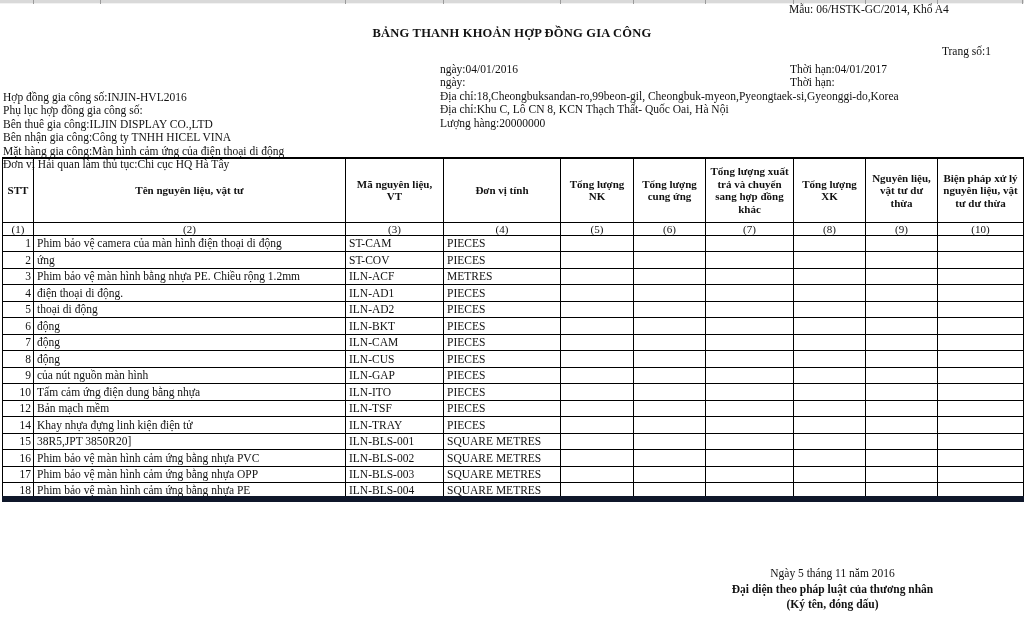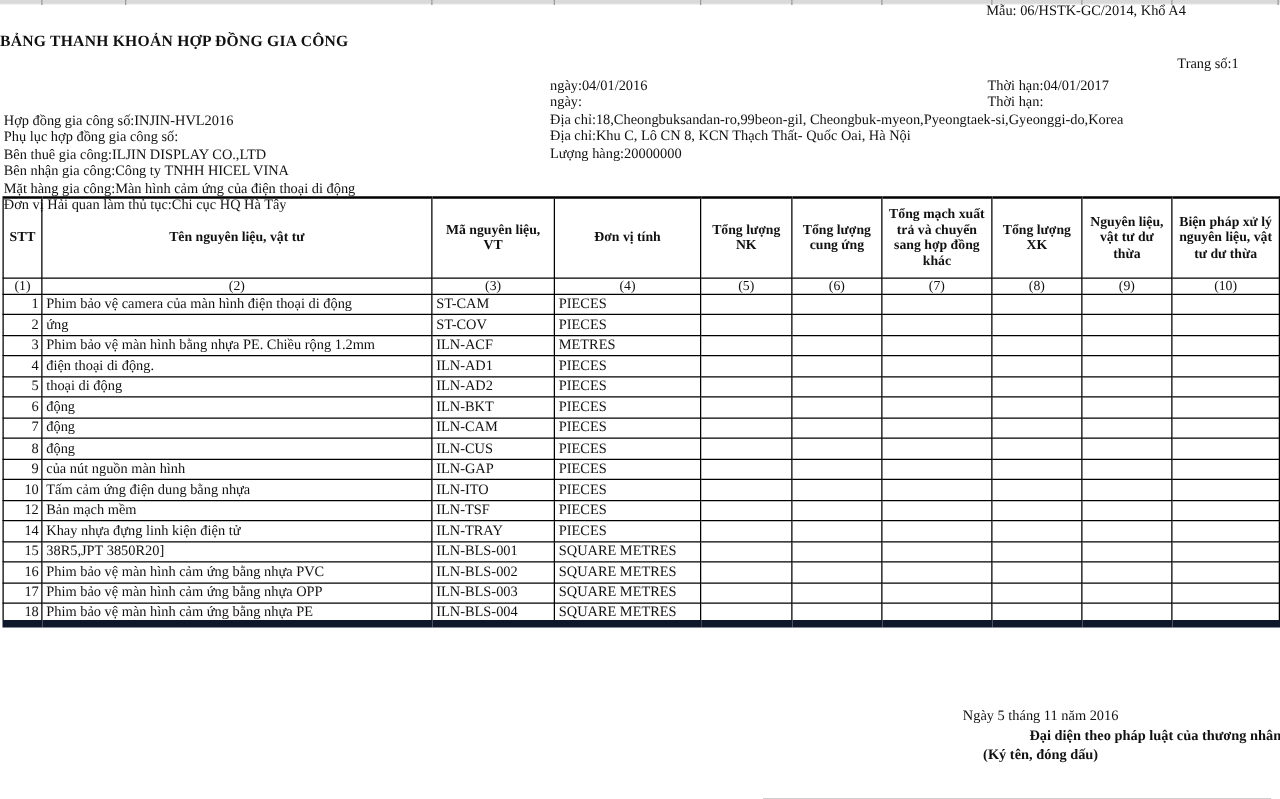--- a/index.html
+++ b/index.html
@@ -8,21 +8,21 @@
     position:relative; width:1024px; height:639px; background:#ffffff;
     font-family:"Liberation Serif","DejaVu Serif",serif; color:#111;
     overflow:hidden; margin:0 auto;
   }
   
   .top-strip { position:absolute; top:0; left:0; width:1024px; height:4px;
     background:#d9d9d9; border-bottom:1px solid #f2f2f2; }
   .top-strip .tick { position:absolute; top:0; width:1px; height:4px; background:#9a9a9a; }
 
   .form-code { position:absolute; top:3px; left:789px; font-size:11.5px; white-space:nowrap; }
-  .doc-title { position:absolute; top:26px; left:0; width:100%; 
+  .doc-title { position:absolute; top:26px; left:0; width:100%; text-align:center;
     font-size:12.5px; font-weight:bold; letter-spacing:.2px; }
   .page-num  { position:absolute; top:45px; right:33px; font-size:11.5px; }
 
   .info-block { position:absolute; top:63px; left:0; width:1024px; }
   .info-row { position:relative; height:13.4px; font-size:11.5px; white-space:nowrap; }
   .info-row .c1 { position:absolute; left:3px;   top:0;margin-top:28px; }
   .info-row .c2 { position:absolute; left:440px; top:0; }
   .info-row .c3 { position:absolute; left:790px; top:0; }
 
   table.main-table { position:absolute; top:157px; left:2px; width:1021px;
@@ -35,21 +35,21 @@
     text-align:center; vertical-align:middle; white-space:normal; padding:1px 2px;
     border-top:2px solid #000; }
   .main-table thead tr.nums td { height:13px; text-align:center; font-size:11px; padding:0; }
   .main-table tbody td { height:16.5px; padding:0 3px; border-top:1.5px solid #000; }
   .main-table tbody tr:last-child td { border-bottom:6px solid #0f172a; }
   .main-table td.al-r { text-align:right; padding-right:2px; }
   .main-table td.al-l { text-align:left; }
 
   .footer-block { position:absolute; top:566px; left:640px; width:385px; text-align:center; }
   .footer-block .f-date { font-size:11.5px; line-height:15.5px; }
-  .footer-block .f-rep  { font-size:11.5px; font-weight:bold; line-height:15.5px;text-align:right; }
+  .footer-block .f-rep  { font-size:11.5px; font-weight:bold; line-height:15.5px; }
   .footer-block .f-sign { font-size:11.5px; line-height:15.5px;font-weight:bold; }
 </style>
 </head>
 <body>
 
 <div class="page">
 
   <div class="top-strip">
       <span class="tick" style="left: 33px;"></span>
       <span class="tick" style="left: 100px;"></span>
@@ -110,21 +110,21 @@
         <col style="width:86px">
     </colgroup>
     <thead>
       <tr class="hdr" id="header-row">
           <th>STT</th>
           <th>Tên nguyên liệu, vật tư</th>
           <th>Mã nguyên liệu, VT</th>
           <th>Đơn vị tính</th>
           <th>Tổng lượng NK</th>
           <th>Tổng lượng cung ứng</th>
-          <th>Tổng mạch xuất trả và chuyển sang hợp đồng khác</th>
+          <th>Tổng lượng xuất trả và chuyển sang hợp đồng khác</th>
           <th>Tổng lượng XK</th>
           <th>Nguyên liệu, vật tư dư thừa</th>
           <th>Biện pháp xử lý nguyên liệu, vật tư dư thừa</th>
         </tr>
       <tr class="nums" id="numbers-row">
           <td>(1)</td>
           <td>(2)</td>
           <td>(3)</td>
           <td>(4)</td>
           <td>(5)</td>

